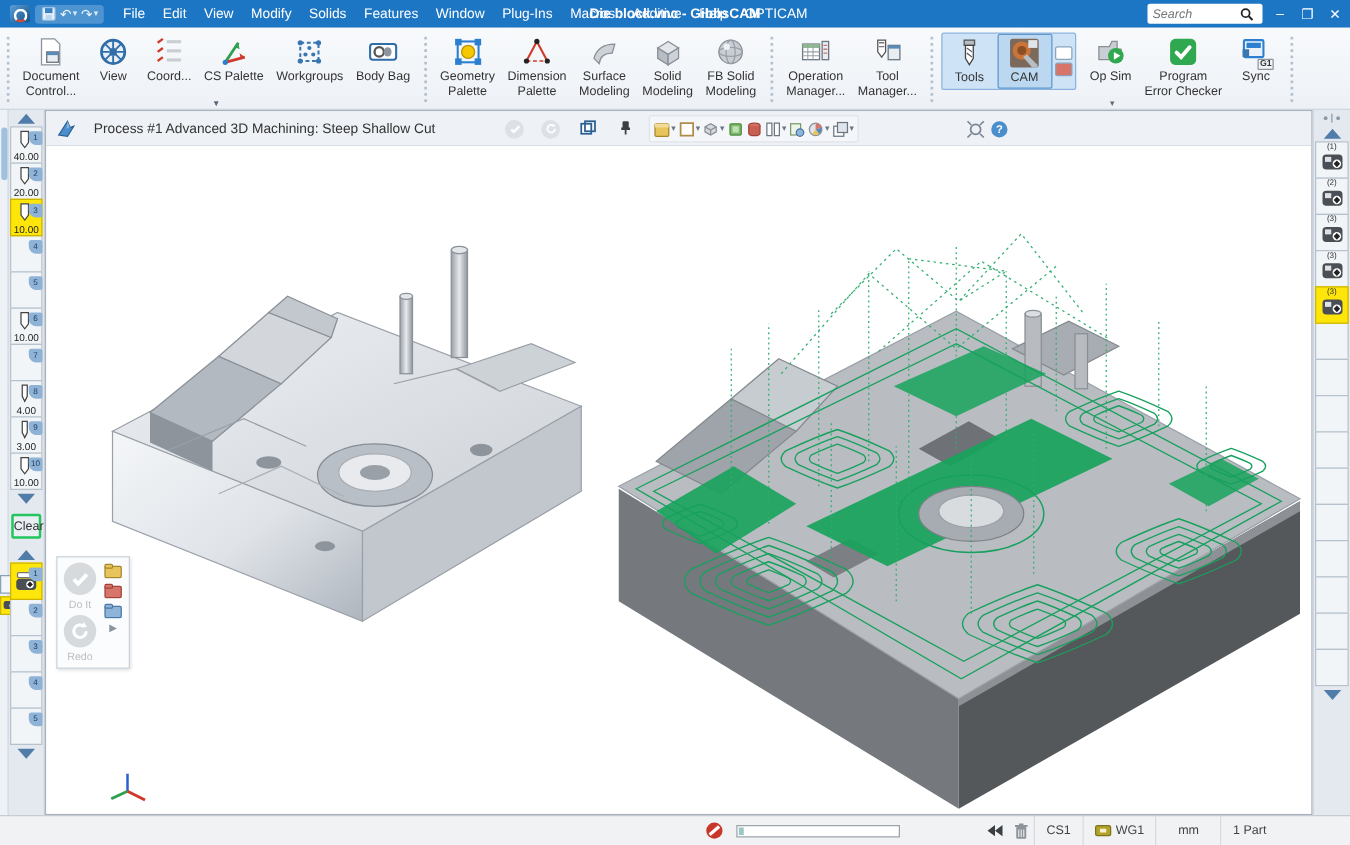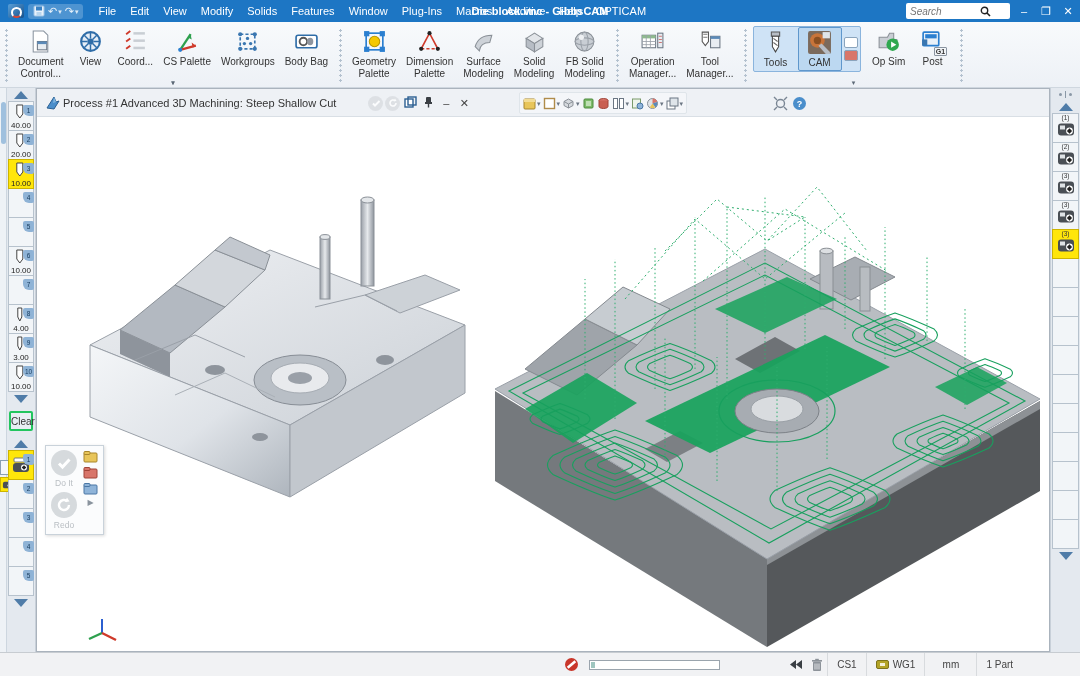--- a/index.html
+++ b/index.html
@@ -17,21 +17,21 @@
     border-radius:3px; padding:1px 5px; margin-right:8px; }
   .qat .qbtn { display:flex; align-items:center; font-size:11px; color:#eaf3fb; cursor:default; }
   .qat svg { display:block; }
   .caret { font-size:7px; line-height:1; margin-left:1px; color:#dce9f5; }
   .menus { display:flex; }
   .menu-item { padding:2px 7px; cursor:default; white-space:nowrap; }
   .win-title { position:absolute; left:50%; transform:translateX(-50%); font-weight:bold;
     white-space:nowrap; }
   .tb-right { margin-left:auto; display:flex; align-items:center; gap:6px; }
   .searchbox { display:flex; align-items:center; background:#fff; border-radius:2px;
-    height:16px; padding:0 4px; width:104px; }
+    height:16px; padding:0 4px; width:92px; }
   .searchbox input { border:none; outline:none; width:70px; font-size:10px;
     font-style:italic; color:#444; font-family:"Liberation Sans",sans-serif; background:transparent; }
   .winbtn { width:16px; text-align:center; font-size:11px; color:#fff; cursor:default; }
 
   
   .ribbon { height:66px; background:linear-gradient(#f8fafc,#edf1f6);
     border-bottom:1px solid #cfd7df; display:flex; align-items:stretch; padding:2px 2px 0 2px; }
   .rsep { width:6px; margin:4px 1px; background-image:radial-gradient(circle,#b3c1cf 1px,transparent 1.3px);
     background-size:5px 5px; background-repeat:repeat-y; background-position:center top; }
   .rgroup { display:flex; align-items:flex-start; padding:2px 3px 8px 3px; position:relative; }
@@ -80,21 +80,21 @@
     font-family:"Liberation Sans",sans-serif; }
   .op-tile-icon { position:absolute; left:50%; top:50%; transform:translate(-50%,-50%); }
   .dock-mini { position:absolute; left:0; width:13px; height:15px; border:1px solid #8aa0b4;
     background:#f4f7fa; }
   .dock-mini.yellow { background:#ffe60a; border-color:#cdb400; }
 
   
   .viewport { flex:1; position:relative; background:#fff; border:1px solid #aab3bd; overflow:hidden; }
   .vp-topstrip { height:28px; background:#eef1f5; border-bottom:1px solid #d9dfe5; position:relative; }
   .proc-head { position:absolute; left:2px; top:2px; height:24px; display:flex; align-items:center;
-    gap:2px; padding:0 6px; }
+    gap:14px; padding:0 6px; }
   .proc-title { font-size:11px; color:#333; white-space:nowrap; }
   .ghost-btn { width:15px; height:15px; border-radius:50%; background:#d9dde1; position:relative; opacity:.8; }
   .ghost-btn svg { position:absolute; left:1.5px; top:1.5px; }
   .hd-btn { width:16px; text-align:center; font-size:11px; color:#444; cursor:default; }
   .minibar { position:absolute; left:482px; top:3px; height:22px; display:flex; align-items:center;
     gap:2px; background:#f4f6f9; border:1px solid #dfe5ea; border-radius:2px; padding:0 3px; }
   .mi { display:flex; align-items:center; cursor:default; }
   .mi .caret { color:#6b7683; }
   .zoomgroup { position:absolute; left:732px; top:3px; height:22px; display:flex; align-items:center;
     gap:4px; padding:0 4px; }
@@ -361,30 +361,38 @@
     </div>
     <div class="ritem" style="margin-left:6px">
       <svg class="icon24" viewBox="0 0 24 24">
           <path d="M3 8h8l2-4h4v6h3v8H3z" fill="#c9ced4" stroke="#8a9097"></path>
           <circle cx="16" cy="15" r="6" fill="#2fa84f"></circle>
           <path d="M14.5 12l5 3-5 3z" fill="#fff"></path>
         </svg>
       <span class="rlabel">Op Sim</span>
       <span class="rgroup-caret">▾</span>
     </div>
+    <div class="ritem">
+      <svg class="icon24" viewBox="0 0 24 24">
+          <rect x="2" y="2" width="20" height="20" rx="4" fill="#2fa84f"></rect>
+          <path d="M7 12.5l3.5 3.5L17 8.5" fill="none" stroke="#fff" stroke-width="3" stroke-linecap="round"></path>
+        </svg>
+      <span class="rlabel">Program
+Error Checker</span>
+    </div>
     <div class="ritem" style="position:relative">
       <span style="position:relative; display:block">
         <svg class="icon24" viewBox="0 0 24 24">
             <rect x="3" y="3" width="15" height="13" rx="1" fill="#eaf1f8" stroke="#2b7fd0" stroke-width="1.6"></rect>
             <rect x="5" y="5" width="11" height="4" fill="#2b7fd0"></rect>
             <rect x="2" y="10" width="5" height="6" fill="#3a76b0"></rect>
           </svg>
         <span class="post-g1">G1</span>
       </span>
-      <span class="rlabel">Post</span>
+      <span class="rlabel">Sync</span>
     </div>
   </div>
 
   <span class="rsep"></span>
 </div>
 
 <div class="workspace">
 
   <div class="lpal">
     <div class="lstrip">

